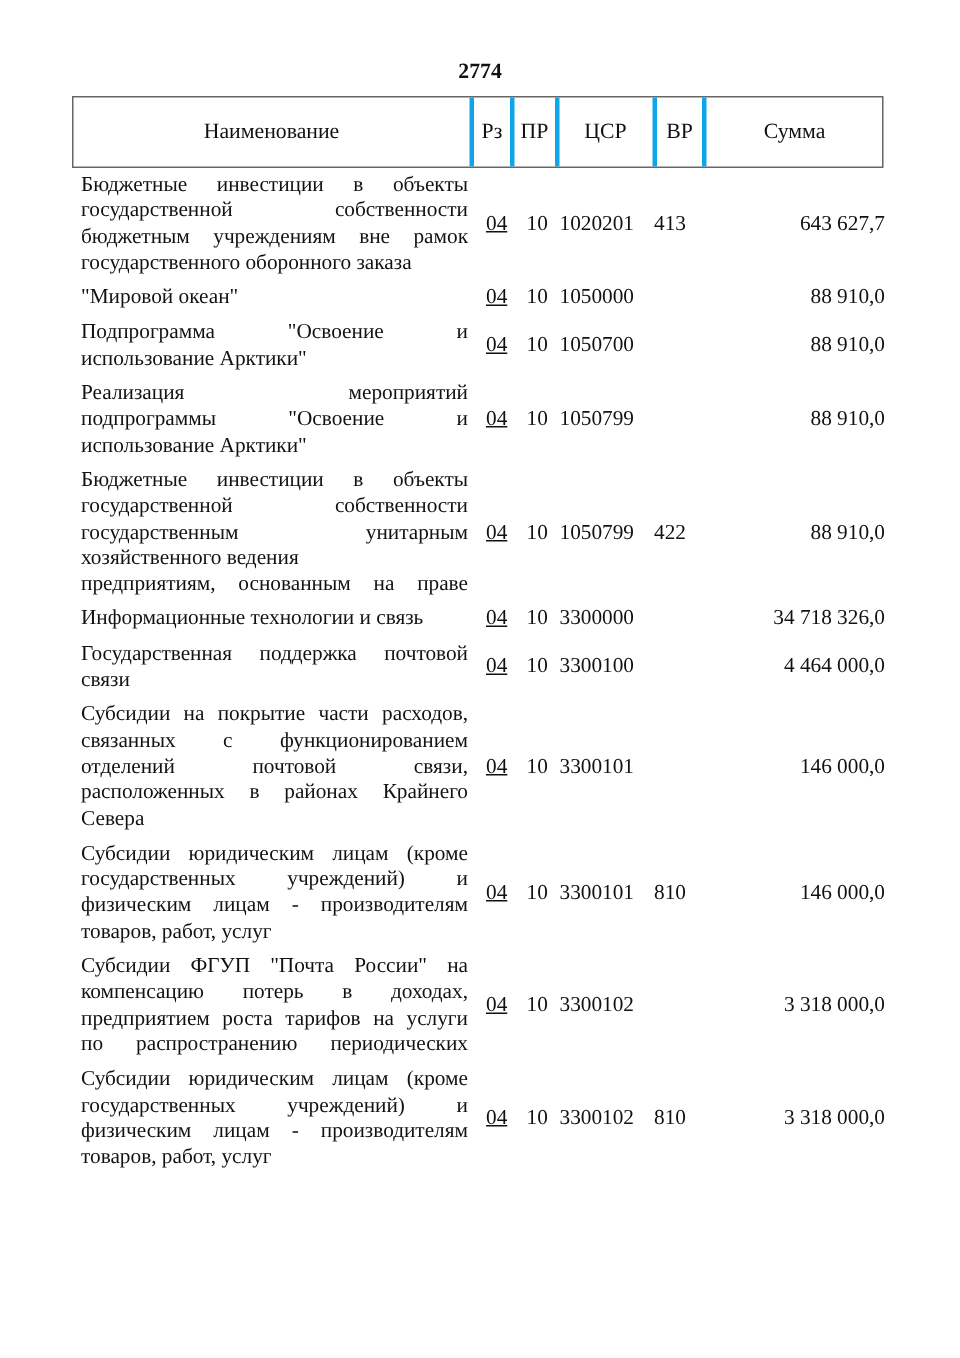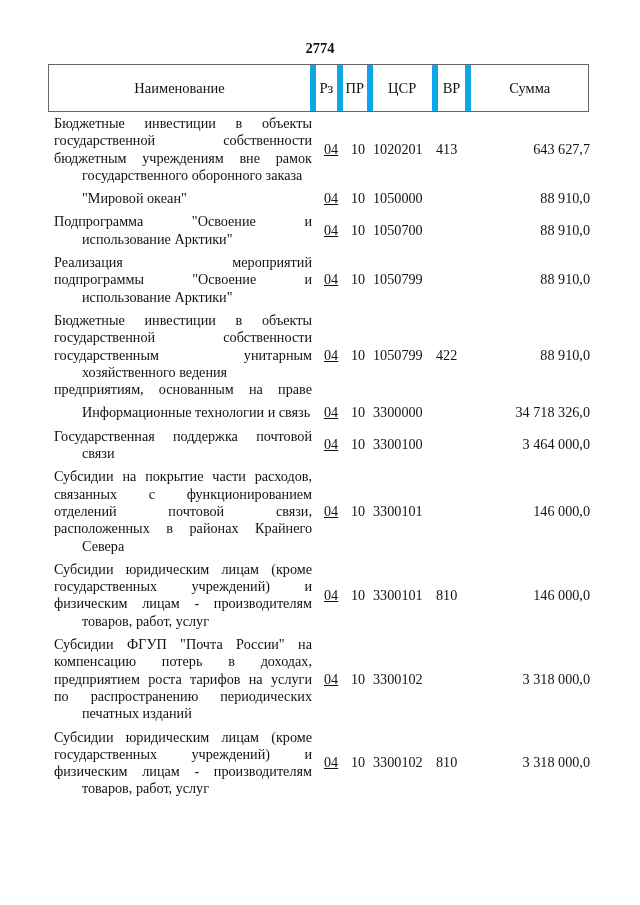--- a/index.html
+++ b/index.html
@@ -12,38 +12,38 @@
     position: absolute; top: 40px; left: 0; width: 640px;
     text-align: center; font-size: 14.5px; font-weight: bold;
   }
   .table-header {
     position: absolute; top: 64px; left: 48px; width: 541px; height: 48px;
     border: 1px solid #666; box-sizing: border-box; display: flex;
   }
   .th {
     box-sizing: border-box; height: 100%; display: flex;
     align-items: center; justify-content: center;
-    border-right: 6px solid #0ea5e9; font-size: 14.5px;
+    border-right: 3px solid #0ea5e9; font-size: 14.5px;
   }
   .th:last-child { border-right: none; }
   .c-name { width: 268px; }
   .c-rz   { width: 27px; }
   .c-pr   { width: 30px; }
   .c-csr  { width: 65px; }
   .c-vr   { width: 34px; }
   .c-sum  { width: 117px; }
 
   .rows { position: absolute; top: 115px; left: 54px; width: 536px; }
   .row { display: flex; align-items: center; margin-bottom: 6px; }
   .cell-name {
     width: 258px; text-align: justify; line-height: 17.3px;
     text-align-last: left;
   }
   .cell-name .ln { display: block; text-align: justify; text-align-last: justify; }
-  .cell-name .ln.last { text-align-last: left; margin-left: 28px; }
+  .cell-name .ln.last { text-align-last: left; }
   .cell {
     line-height: 17.3px; white-space: nowrap;
   }
   .cell-rz  { width: 35px; padding-left: 12px; box-sizing: border-box; margin-left: 0; text-decoration: underline; }
   .cell-pr  { width: 24px; padding-left: 4px; box-sizing: border-box; }
   .cell-csr { width: 65px; padding-left: 2px; box-sizing: border-box; }
   .cell-vr  { width: 40px; padding-left: 0; box-sizing: border-box; }
   .cell-sum { width: 114px; text-align: right; }
 </style>
 </head>
@@ -133,21 +133,21 @@
     </div>
     <div class="row">
       <div class="cell-name">
         <span class="ln">Государственная поддержка почтовой</span>
         <span class="ln last">связи</span>
       </div>
       <div class="cell cell-rz">04</div>
       <div class="cell cell-pr">10</div>
       <div class="cell cell-csr">3300100</div>
       <div class="cell cell-vr"></div>
-      <div class="cell cell-sum">3 464 000,0</div>
+      <div class="cell cell-sum">4 464 000,0</div>
     </div>
     <div class="row">
       <div class="cell-name">
         <span class="ln">Субсидии на покрытие части расходов,</span>
         <span class="ln">связанных с функционированием</span>
         <span class="ln">отделений почтовой связи,</span>
         <span class="ln">расположенных в районах Крайнего</span>
         <span class="ln last">Севера</span>
       </div>
       <div class="cell cell-rz">04</div>
@@ -168,21 +168,20 @@
       <div class="cell cell-csr">3300101</div>
       <div class="cell cell-vr">810</div>
       <div class="cell cell-sum">146 000,0</div>
     </div>
     <div class="row">
       <div class="cell-name">
         <span class="ln">Субсидии ФГУП "Почта России" на</span>
         <span class="ln">компенсацию потерь в доходах,</span>
         <span class="ln">предприятием роста тарифов на услуги</span>
         <span class="ln">по распространению периодических</span>
-        <span class="ln last">печатных изданий</span>
       </div>
       <div class="cell cell-rz">04</div>
       <div class="cell cell-pr">10</div>
       <div class="cell cell-csr">3300102</div>
       <div class="cell cell-vr"></div>
       <div class="cell cell-sum">3 318 000,0</div>
     </div>
     <div class="row">
       <div class="cell-name">
         <span class="ln">Субсидии юридическим лицам (кроме</span>

